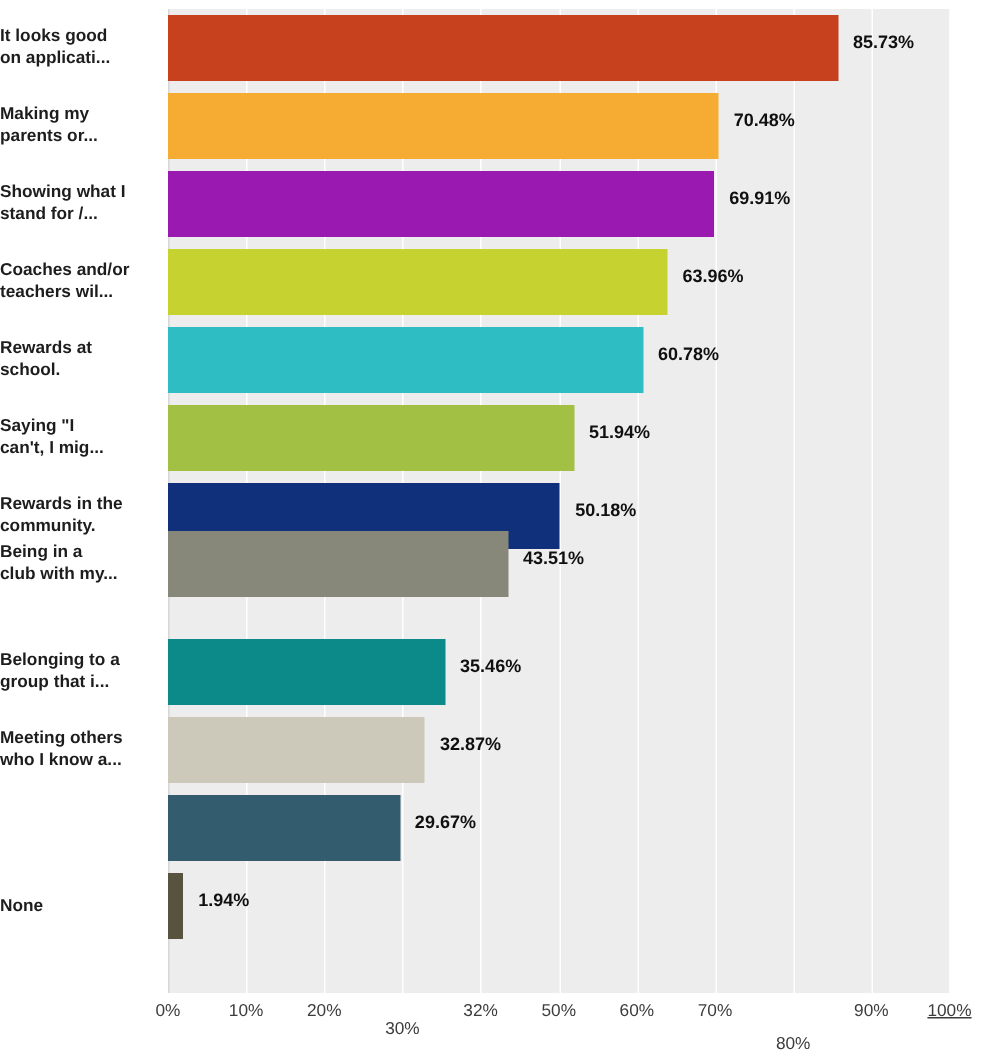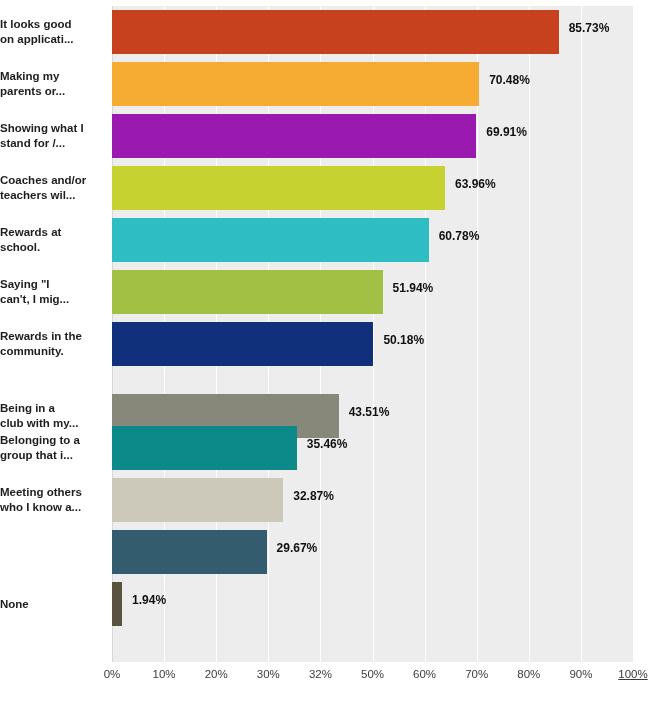--- a/index.html
+++ b/index.html
@@ -149,21 +149,21 @@
 can't, I mig...</div>
         <div class="bar" style="width: 270.607px; background: rgb(162, 192, 67);"></div>
         <div class="value-label" style="left: 392.607px;">51.94%</div>
       </div>
       <div class="bar-row" style="top: 318px;">
         <div class="cat-label" style="top: 11px;">Rewards in the
 community.</div>
         <div class="bar" style="width: 261.438px; background: rgb(16, 48, 124);"></div>
         <div class="value-label" style="left: 383.438px;">50.18%</div>
       </div>
-      <div class="bar-row" style="top: 390px;">
+      <div class="bar-row" style="top: 350px;">
         <div class="cat-label" style="top: 11px;">Being in a
 club with my...</div>
         <div class="bar" style="width: 226.687px; background: rgb(135, 135, 122);"></div>
         <div class="value-label" style="left: 348.687px;">43.51%</div>
       </div>
       <div class="bar-row" style="top: 422px;">
         <div class="cat-label" style="top: 11px;">Belonging to a
 group that i...</div>
         <div class="bar" style="width: 184.747px; background: rgb(12, 138, 138);"></div>
         <div class="value-label" style="left: 306.747px;">35.46%</div>
@@ -182,23 +182,23 @@
         <div class="cat-label" style="top: 18.5px;">None</div>
         <div class="bar" style="width: 10.1074px; background: rgb(87, 83, 63);"></div>
         <div class="value-label" style="left: 132.107px;">1.94%</div>
       </div>
     </div>
 
   <div id="x-axis">
       <div class="tick-label" style="left: 0px;">0%</div>
       <div class="tick-label" style="left: 52.1px;">10%</div>
       <div class="tick-label" style="left: 104.2px;">20%</div>
-      <div class="tick-label" style="left: 156.3px;">30%</div>
+      <div class="tick-label" style="left: 156.3px; margin-top: 12px;">30%</div>
       <div class="tick-label" style="left: 208.4px;">32%</div>
       <div class="tick-label" style="left: 260.5px; text-align: center;">50%</div>
       <div class="tick-label" style="left: 312.6px;">60%</div>
       <div class="tick-label" style="left: 364.7px;">70%</div>
-      <div class="tick-label" style="left: 416.8px;">80%</div>
+      <div class="tick-label" style="left: 416.8px; margin-top: 22px;">80%</div>
       <div class="tick-label" style="left: 468.9px;">90%</div>
       <div class="tick-label" style="left: 521px; text-decoration: underline;">100%</div>
     </div>
 
 </div>
 
 </body></html>

